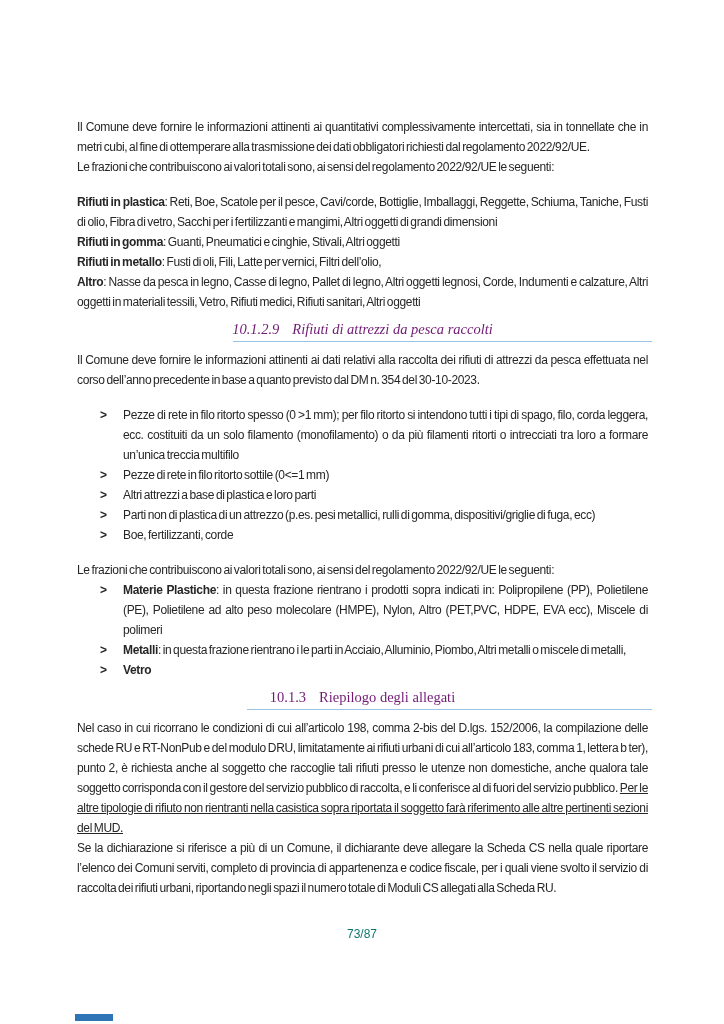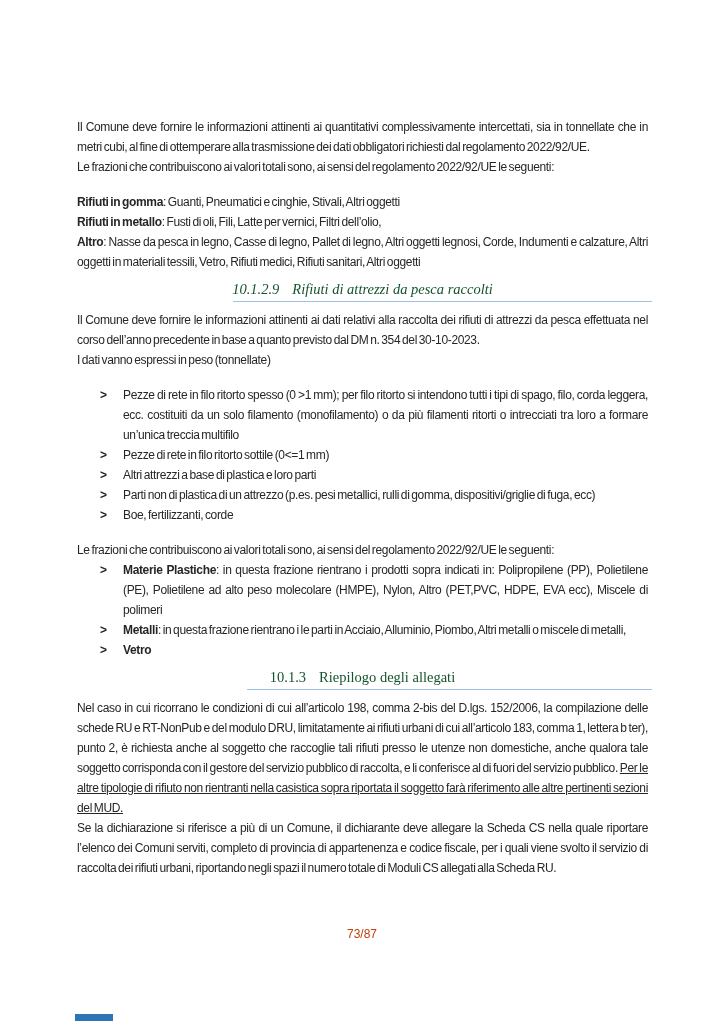--- a/index.html
+++ b/index.html
@@ -11,59 +11,59 @@
     position:absolute;left:77px;top:117px;width:571px;
     font-size:12px;line-height:20px;letter-spacing:-0.35px;word-spacing:-1.2px;
   }
   p{margin:0}
   .j{text-align:justify}
   .b{font-weight:bold}
   .u{text-decoration:underline}
   .gap{height:15px}
   .heading{
     position:relative;text-align:center;
-    font-family:"Liberation Serif",serif;color:#14532d;font-size:14.5px;
+    font-family:"Liberation Serif",serif;color:#701a75;font-size:14.5px;
     letter-spacing:0;word-spacing:0;
     padding:2px 0 6px;margin:5px 0 5px;
   }
   .heading .rule{position:absolute;right:-4px;bottom:3px;height:0;border-bottom:1.5px solid #9CC2E5}
   .h-fishing{font-style:italic}
   .h-fishing .rule{left:156px}
   .h-allegati .rule{left:170px}
   .h-num{margin-right:13px}
   .li{display:flex;margin-left:23px}
   .li .marker{flex:0 0 23px;width:23px;font-weight:bold;letter-spacing:0}
   .li .li-text{flex:1;text-align:justify}
   .footer{
     position:absolute;left:0;top:927px;width:724px;text-align:center;
-    font-size:12px;color:#c2410c;letter-spacing:0;
+    font-size:12px;color:#0f766e;letter-spacing:0;
   }
   .accent-bar{position:absolute;left:75px;top:1014px;width:38px;height:7px;background:#2E75B6}
 </style>
 </head>
 <body>
 
 <div class="content">
 
   <p class="j">Il Comune deve fornire le informazioni attinenti ai quantitativi complessivamente intercettati, sia in tonnellate che in metri cubi, al fine di ottemperare alla trasmissione dei dati obbligatori richiesti dal regolamento 2022/92/UE.</p>
   <p>Le frazioni che contribuiscono ai valori totali sono, ai sensi del regolamento 2022/92/UE le seguenti:</p>
 
   <div class="gap"></div>
 
+  <p class="j"><span class="b">Rifiuti in plastica</span><span>: Reti, Boe, Scatole per il pesce, Cavi/corde, Bottiglie, Imballaggi, Reggette, Schiuma, Taniche, Fusti di olio, Fibra di vetro, Sacchi per i fertilizzanti e mangimi, Altri oggetti di grandi dimensioni</span></p>
   <p class="j"><span class="b">Rifiuti in gomma</span><span>: Guanti, Pneumatici e cinghie, Stivali, Altri oggetti</span></p>
   <p class="j"><span class="b">Rifiuti in metallo</span><span>: Fusti di oli, Fili, Latte per vernici, Filtri dell’olio,</span></p>
   <p class="j"><span class="b">Altro</span><span>: Nasse da pesca in legno, Casse di legno, Pallet di legno, Altri oggetti legnosi, Corde, Indumenti e calzature, Altri oggetti in materiali tessili, Vetro, Rifiuti medici, Rifiuti sanitari, Altri oggetti</span></p>
 
   <div class="heading h-fishing">
     <span class="h-num">10.1.2.9</span><span class="h-title">Rifiuti di attrezzi da pesca raccolti</span>
     <span class="rule"></span>
   </div>
 
   <p class="j">Il Comune deve fornire le informazioni attinenti ai dati relativi alla raccolta dei rifiuti di attrezzi da pesca effettuata nel corso dell’anno precedente in base a quanto previsto dal DM n. 354 del 30-10-2023.</p>
-  <p>I dati vanno espressi in peso (tonnellate)</p>
 
   <div class="gap"></div>
 
   <div>
     <div class="li">
         <span class="marker">&gt;</span>
         <div class="li-text">Pezze di rete in filo ritorto spesso (0 &gt;1 mm); per filo ritorto si intendono tutti i tipi di spago, filo, corda leggera, ecc. costituiti da un solo filamento (monofilamento) o da più filamenti ritorti o intrecciati tra loro a formare un’unica treccia multifilo</div>
       </div>
     <div class="li">
         <span class="marker">&gt;</span>

